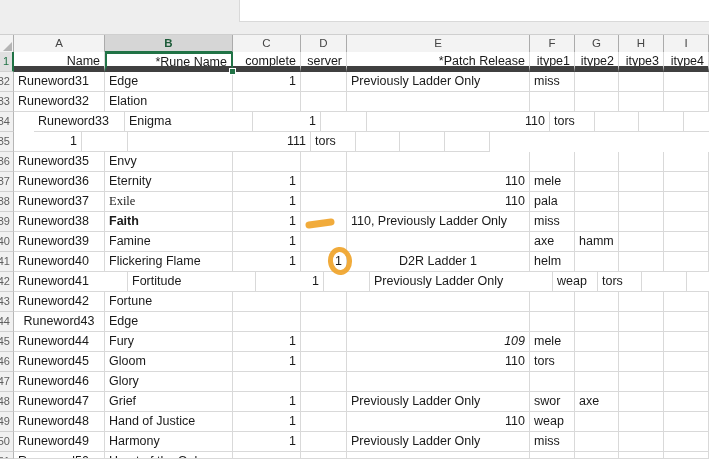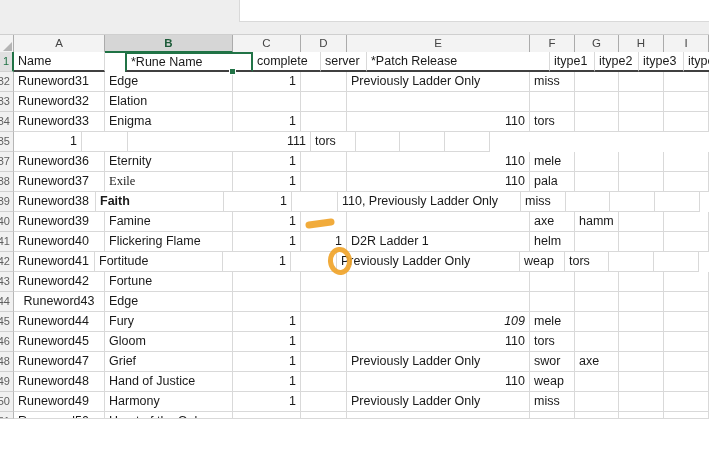--- a/index.html
+++ b/index.html
@@ -25,22 +25,22 @@
   .row.partial{height:7px;overflow:hidden;}
   .rowhdr{box-sizing:border-box;width:14px;height:100%;background:#f1f1f1;border-right:1px solid #b5b5b5;
           border-bottom:1px solid #d0d0d0;position:relative;overflow:hidden;flex:0 0 auto;}
   .rowhdr span{position:absolute;right:3px;top:3px;font-size:11px;color:#5f5f5f;white-space:nowrap;}
   .rowhdr.sel{background:#e0e0e0;border-right:2px solid #1f7244;}
   .rowhdr.sel span{color:#1f7244;}
   .cell{box-sizing:border-box;height:100%;border-right:1px solid #d9d9d9;border-bottom:1px solid #d9d9d9;
         font-size:12.5px;line-height:19px;color:#1a1a1a;padding:0 4px;white-space:nowrap;
         overflow:hidden;background:#fff;flex:0 0 auto;}
   .cell.num{text-align:right;}
-  .cell.active{border:2px solid #217346;line-height:17px;position:relative;z-index:3;margin-left:20px;}
-  #row1 .cell{border-bottom:2px solid #404040;}
+  .cell.active{border:2px solid #217346;line-height:17px;position:relative;z-index:3;}
+  #row1 .cell{border-bottom:6px solid #404040;text-align:right;}
   #fill-handle{position:absolute;left:229px;top:68px;width:5px;height:5px;background:#217346;
                border:1px solid #fff;z-index:4;}
   #annot{position:absolute;left:0;top:0;width:709px;height:459px;pointer-events:none;z-index:5;}
 </style>
 </head>
 <body>
 <div id="stage">
 
   <div id="chrome">
     <div id="formula-bar"></div>
@@ -103,21 +103,21 @@
         <div class="cell" style="width: 183px;"></div>
         <div class="cell" style="width: 45px;"></div>
         <div class="cell" style="width: 44px;"></div>
         <div class="cell" style="width: 45px;"></div>
         <div class="cell" style="width: 45px;"></div>
       </div>
       <div class="row">
         <div class="rowhdr">
           <span>34</span>
         </div>
-        <div class="cell" style="width: 91px;">Runeword33</div>
+        <div class="cell" style="width: 91px; margin-left: 20px;">Runeword33</div>
         <div class="cell" style="width: 128px;">Enigma</div>
         <div class="cell num" style="width: 68px;">1</div>
         <div class="cell" style="width: 46px;"></div>
         <div class="cell num" style="width: 183px;">110</div>
         <div class="cell" style="width: 45px;">tors</div>
         <div class="cell" style="width: 44px;"></div>
         <div class="cell" style="width: 45px;"></div>
         <div class="cell" style="width: 45px;"></div>
       </div>
       <div class="row">
@@ -127,20 +127,34 @@
         <div class="cell num" style="width: 68px;">1</div>
         <div class="cell" style="width: 46px;"></div>
         <div class="cell num" style="width: 183px;">111</div>
         <div class="cell" style="width: 45px;">tors</div>
         <div class="cell" style="width: 44px;"></div>
         <div class="cell" style="width: 45px;"></div>
         <div class="cell" style="width: 45px;"></div>
       </div>
       <div class="row">
         <div class="rowhdr">
+          <span>36</span>
+        </div>
+        <div class="cell" style="width: 91px;">Runeword35</div>
+        <div class="cell" style="width: 128px;">Envy</div>
+        <div class="cell" style="width: 68px;"></div>
+        <div class="cell" style="width: 46px;"></div>
+        <div class="cell" style="width: 183px;"></div>
+        <div class="cell" style="width: 45px;"></div>
+        <div class="cell" style="width: 44px;"></div>
+        <div class="cell" style="width: 45px;"></div>
+        <div class="cell" style="width: 45px;"></div>
+      </div>
+      <div class="row">
+        <div class="rowhdr">
           <span>37</span>
         </div>
         <div class="cell" style="width: 91px;">Runeword36</div>
         <div class="cell" style="width: 128px;">Eternity</div>
         <div class="cell num" style="width: 68px;">1</div>
         <div class="cell" style="width: 46px;"></div>
         <div class="cell num" style="width: 183px;">110</div>
         <div class="cell" style="width: 45px;">mele</div>
         <div class="cell" style="width: 44px;"></div>
         <div class="cell" style="width: 45px;"></div>
@@ -157,21 +171,21 @@
         <div class="cell num" style="width: 183px;">110</div>
         <div class="cell" style="width: 45px;">pala</div>
         <div class="cell" style="width: 44px;"></div>
         <div class="cell" style="width: 45px;"></div>
         <div class="cell" style="width: 45px;"></div>
       </div>
       <div class="row">
         <div class="rowhdr">
           <span>39</span>
         </div>
-        <div class="cell" style="width: 82px;">Runeword38</div>
+        <div class="cell" style="width: 91px;">Runeword38</div>
         <div class="cell" style="width: 128px; font-weight: bold;">Faith</div>
         <div class="cell num" style="width: 68px;">1</div>
         <div class="cell" style="width: 46px;"></div>
         <div class="cell" style="width: 183px;">110, Previously Ladder Only</div>
         <div class="cell" style="width: 45px;">miss</div>
         <div class="cell" style="width: 44px;"></div>
         <div class="cell" style="width: 45px;"></div>
         <div class="cell" style="width: 45px;"></div>
       </div>
       <div class="row">
@@ -189,31 +203,31 @@
         <div class="cell" style="width: 45px;"></div>
       </div>
       <div class="row">
         <div class="rowhdr">
           <span>41</span>
         </div>
         <div class="cell" style="width: 91px;">Runeword40</div>
         <div class="cell" style="width: 128px;">Flickering Flame</div>
         <div class="cell num" style="width: 68px;">1</div>
         <div class="cell num" style="width: 46px;">1</div>
-        <div class="cell" style="width: 183px;">D2R Ladder 1</div>
+        <div class="cell" style="width: 183px; text-align: center;">D2R Ladder 1</div>
         <div class="cell" style="width: 45px;">helm</div>
         <div class="cell" style="width: 44px;"></div>
         <div class="cell" style="width: 45px;"></div>
         <div class="cell" style="width: 45px;"></div>
       </div>
       <div class="row">
         <div class="rowhdr">
           <span>42</span>
         </div>
-        <div class="cell" style="width: 81px;">Runeword41</div>
+        <div class="cell" style="width: 114px;">Runeword41</div>
         <div class="cell" style="width: 128px;">Fortitude</div>
         <div class="cell num" style="width: 68px;">1</div>
         <div class="cell" style="width: 46px;"></div>
         <div class="cell" style="width: 183px;">Previously Ladder Only</div>
         <div class="cell" style="width: 45px;">weap</div>
         <div class="cell" style="width: 44px;">tors</div>
         <div class="cell" style="width: 45px;"></div>
         <div class="cell" style="width: 45px;"></div>
       </div>
       <div class="row">
@@ -261,20 +275,34 @@
       <div class="row">
         <div class="rowhdr">
           <span>46</span>
         </div>
         <div class="cell" style="width: 91px;">Runeword45</div>
         <div class="cell" style="width: 128px;">Gloom</div>
         <div class="cell num" style="width: 68px;">1</div>
         <div class="cell" style="width: 46px;"></div>
         <div class="cell num" style="width: 183px;">110</div>
         <div class="cell" style="width: 45px;">tors</div>
+        <div class="cell" style="width: 44px;"></div>
+        <div class="cell" style="width: 45px;"></div>
+        <div class="cell" style="width: 45px;"></div>
+      </div>
+      <div class="row">
+        <div class="rowhdr">
+          <span>47</span>
+        </div>
+        <div class="cell" style="width: 91px;">Runeword46</div>
+        <div class="cell" style="width: 128px;">Glory</div>
+        <div class="cell" style="width: 68px;"></div>
+        <div class="cell" style="width: 46px;"></div>
+        <div class="cell" style="width: 183px;"></div>
+        <div class="cell" style="width: 45px;"></div>
         <div class="cell" style="width: 44px;"></div>
         <div class="cell" style="width: 45px;"></div>
         <div class="cell" style="width: 45px;"></div>
       </div>
       <div class="row">
         <div class="rowhdr">
           <span>48</span>
         </div>
         <div class="cell" style="width: 91px;">Runeword47</div>
         <div class="cell" style="width: 128px;">Grief</div>

